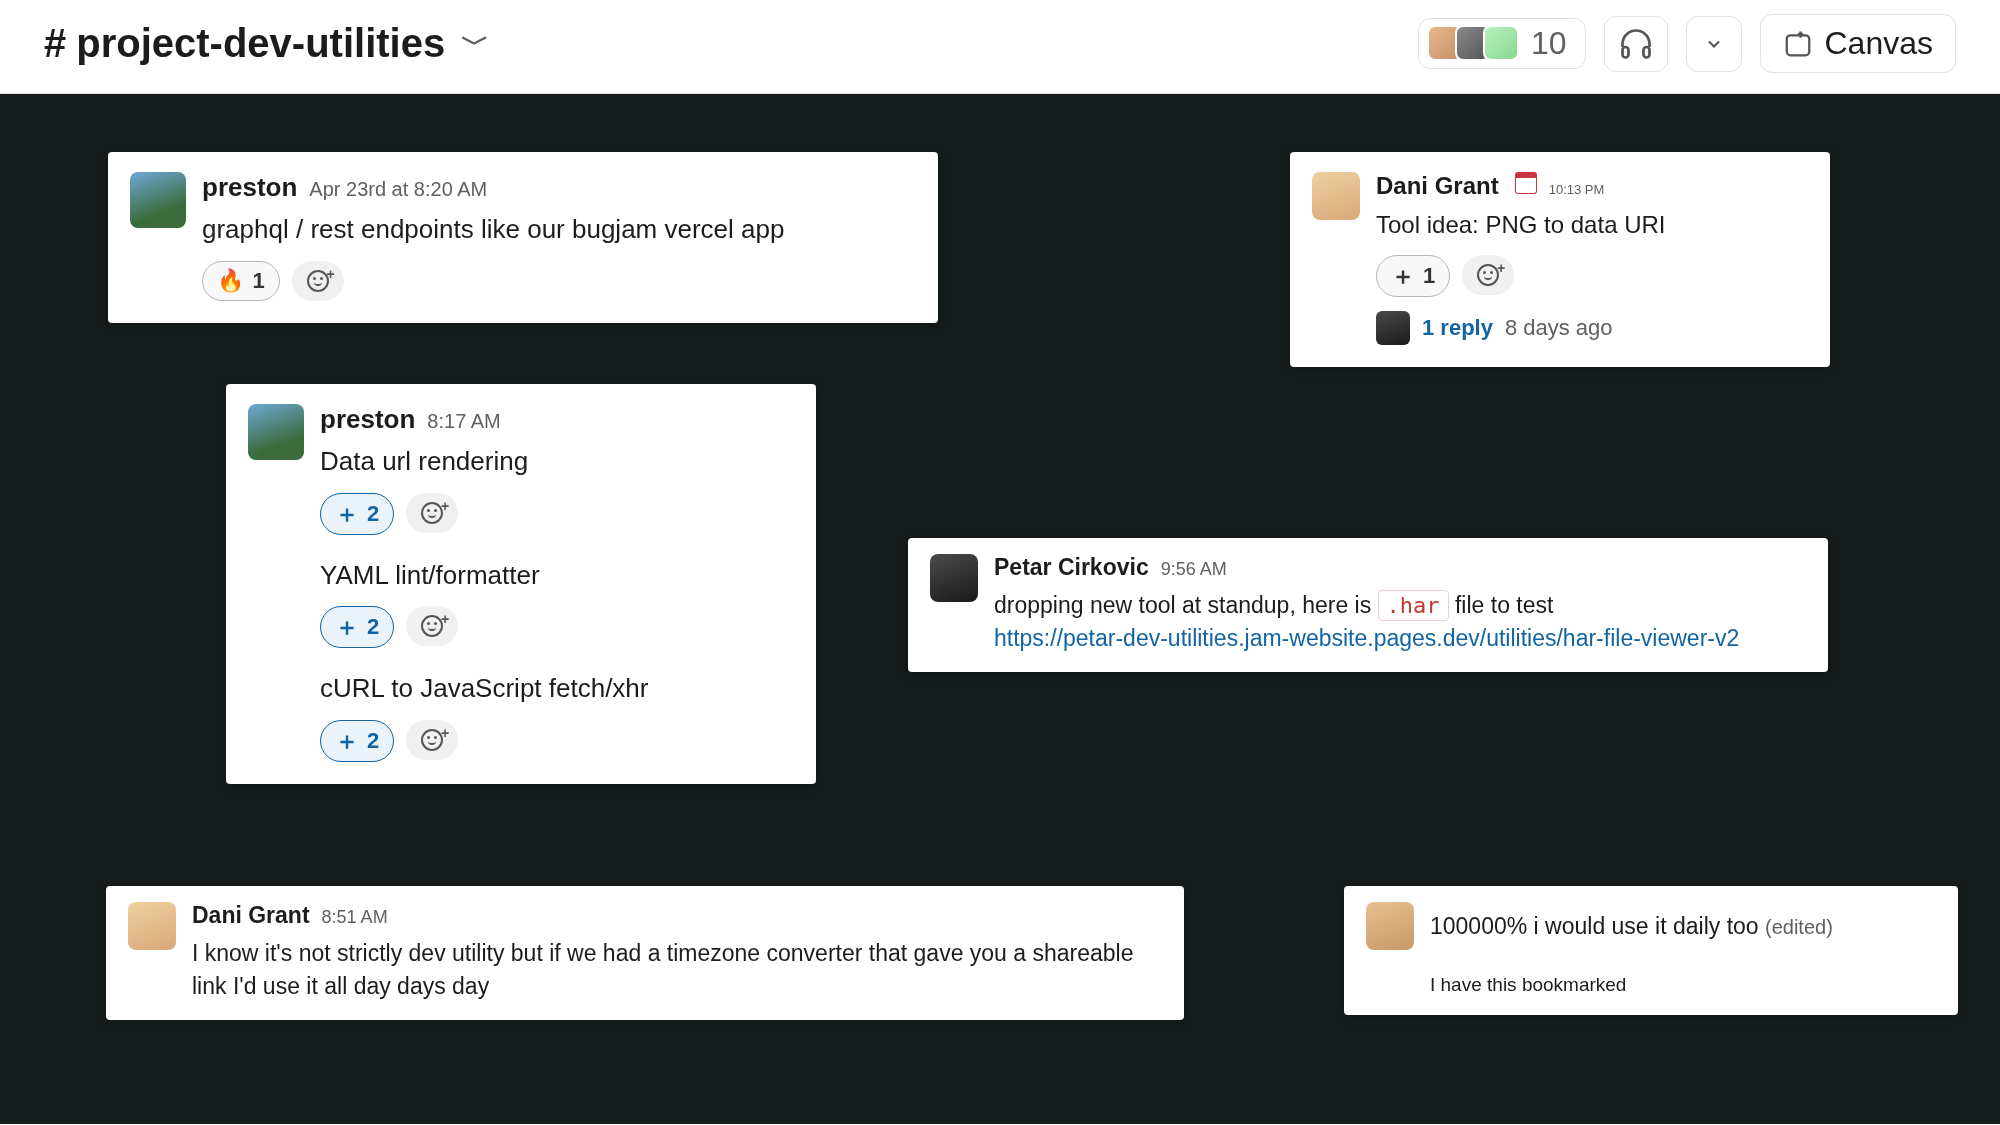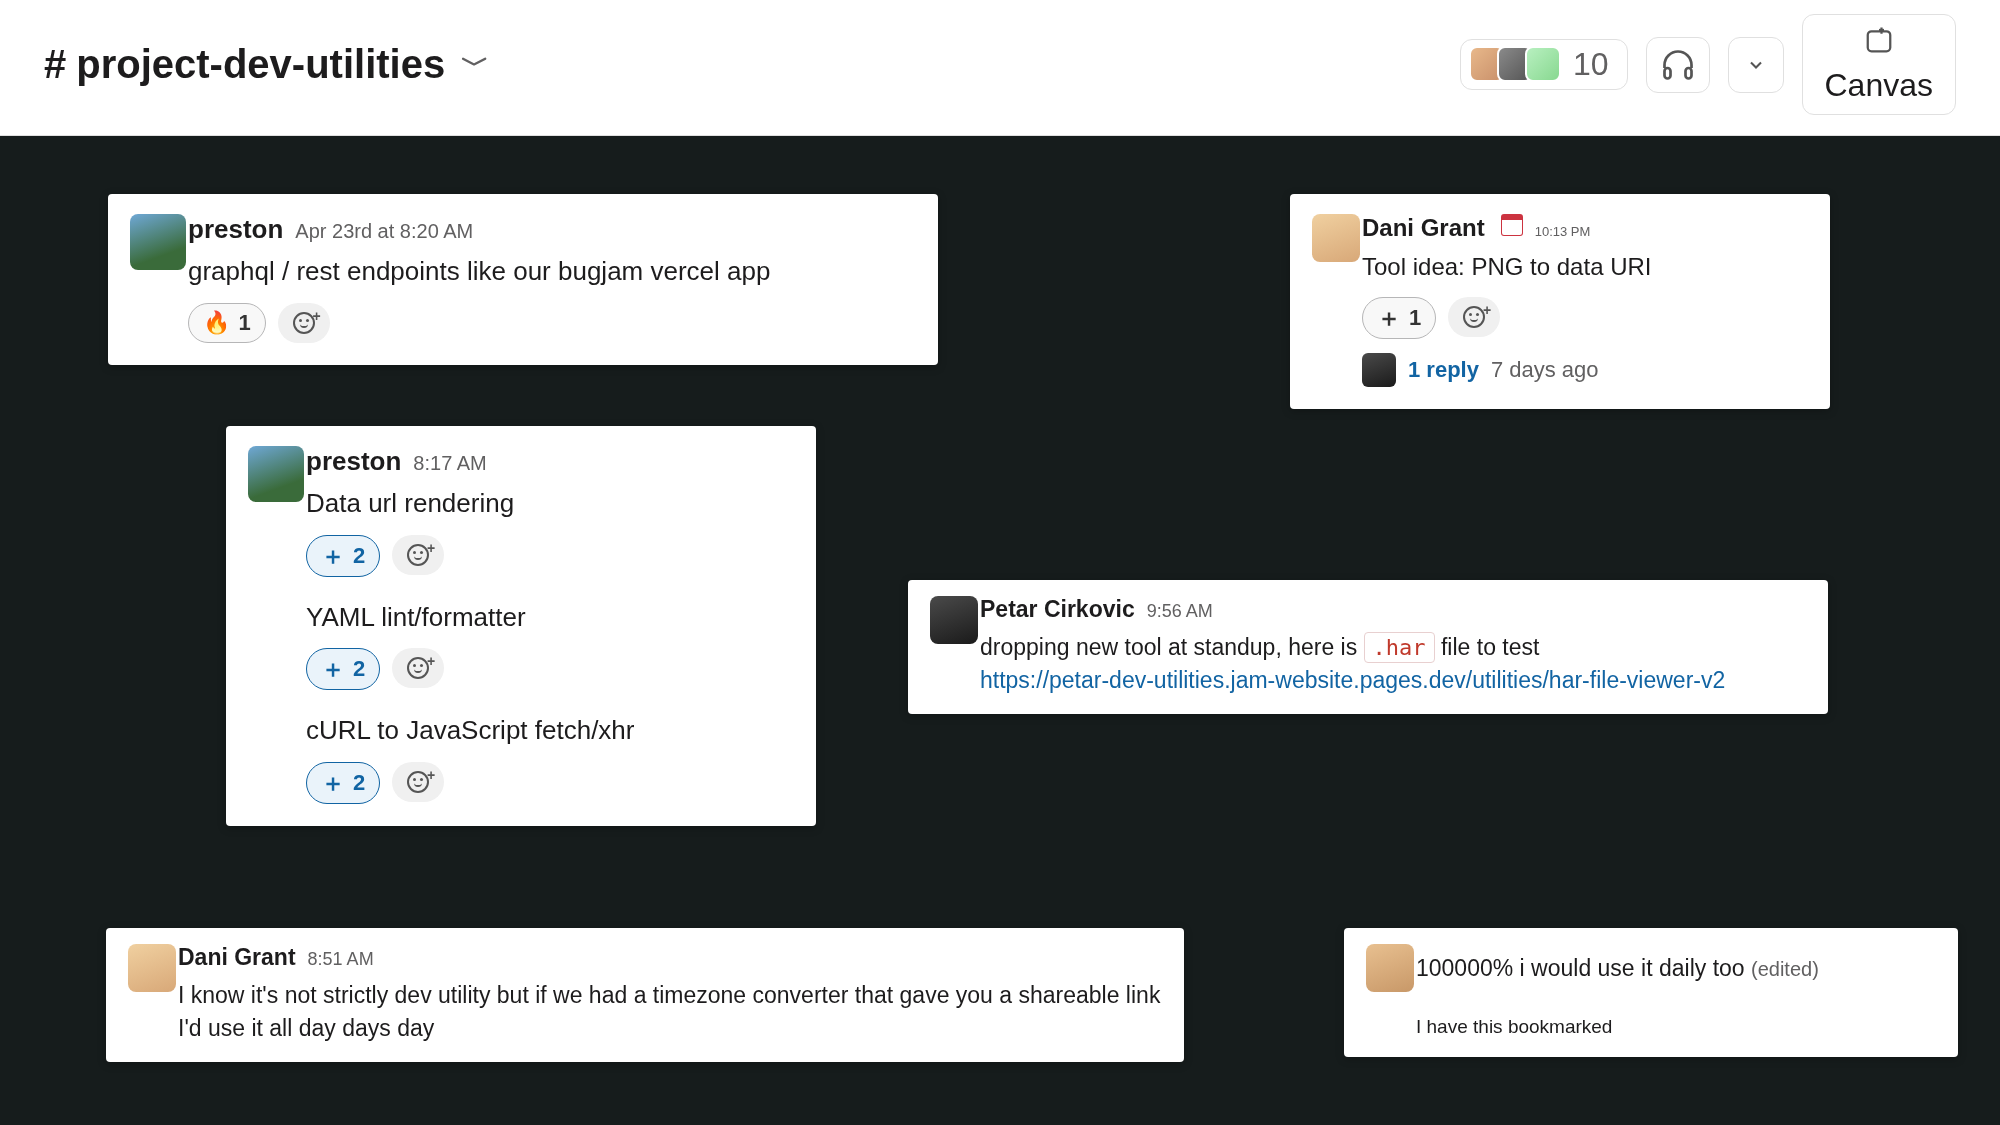--- a/index.html
+++ b/index.html
@@ -54,38 +54,38 @@
   .av-c{background:linear-gradient(135deg,#b8f0c0,#88d890);}
   .icon-btn{
     display:flex;align-items:center;justify-content:center;
     width:64px;height:56px;border:1px solid var(--border);
     border-radius:12px;cursor:pointer;color:var(--muted);
   }
   .dropdown-btn{width:56px;}
   .canvas-btn{
     display:flex;align-items:center;gap:12px;
     padding:10px 22px;border:1px solid var(--border);
-    border-radius:12px;cursor:pointer;font-size:32px;color:var(--text);font-weight:500;flex-direction:column;
+    border-radius:12px;cursor:pointer;font-size:32px;color:var(--text);font-weight:500;
   }
 
   
   .canvas{
     position:relative;
     width:100%;
     height:calc(1125px - 95px);
     background:var(--bg-dark);
   }
   .card{
     position:absolute;
     background:#fff;
     border-radius:4px;
     box-shadow:0 2px 8px rgba(0,0,0,.25);
     padding:20px 26px 22px 22px;
   }
-  .msg-row{display:flex;gap:2px;}
+  .msg-row{display:flex;gap:16px;}
   .msg-avatar{width:56px;height:56px;border-radius:8px;flex-shrink:0;}
   .msg-avatar.small{width:48px;height:48px;}
   .msg-avatar.tiny{width:34px;height:34px;border-radius:6px;}
   .av-preston{background:linear-gradient(160deg,#6fa8d6 0%,#3a6b3a 70%);}
   .av-dani{background:linear-gradient(160deg,#f0d0a0,#d8a878);}
   .av-petar{background:linear-gradient(160deg,#4a4a4a,#1a1a1a);}
   .av-ivanha{background:linear-gradient(160deg,#e8c090,#c89868);}
   .msg-body{flex:1;min-width:0;}
   .msg-header{display:flex;align-items:baseline;gap:12px;}
   .author{font-weight:800;font-size:26px;}
@@ -265,21 +265,21 @@
             </div>
           <div class="add-react">
               <span class="face">
                 <span class="face-plus">+</span>
               </span>
             </div>
         </div>
         <div class="thread">
           <div class="msg-avatar tiny av-petar"></div>
           <span class="replies">1 reply</span>
-          <span class="when">7 days ago</span>
+          <span class="when">8 days ago</span>
         </div>
       </div>
     </div>
   </div>
 
   <div class="card" style="left:908px;top:444px;width:920px;padding:16px 22px;">
     <div class="msg-row">
       <div class="msg-avatar small av-petar"></div>
       <div class="msg-body">
         <div class="msg-header">

